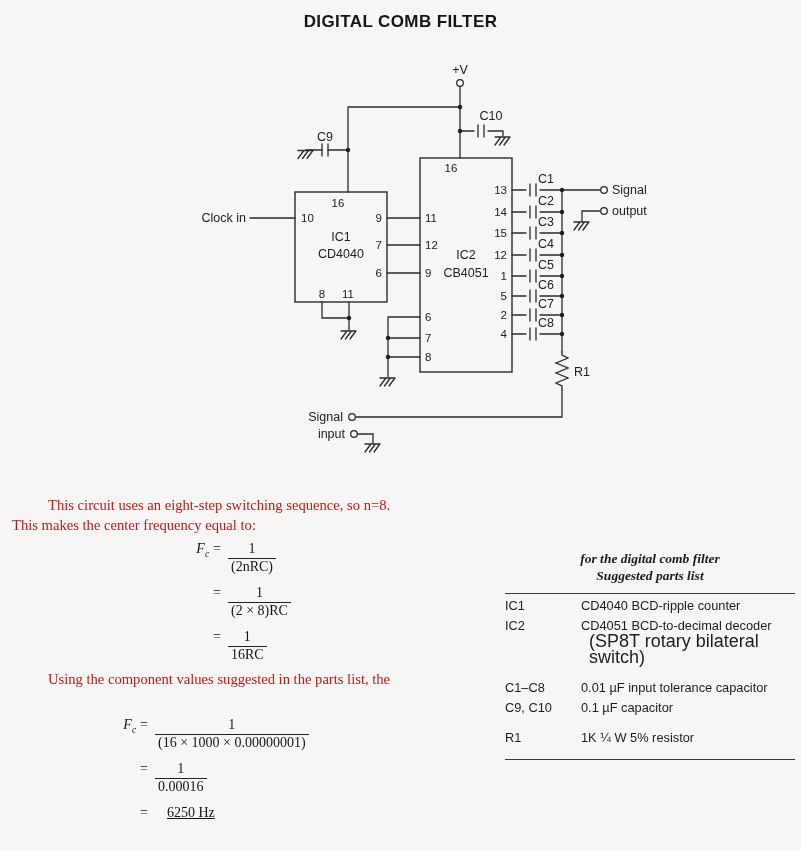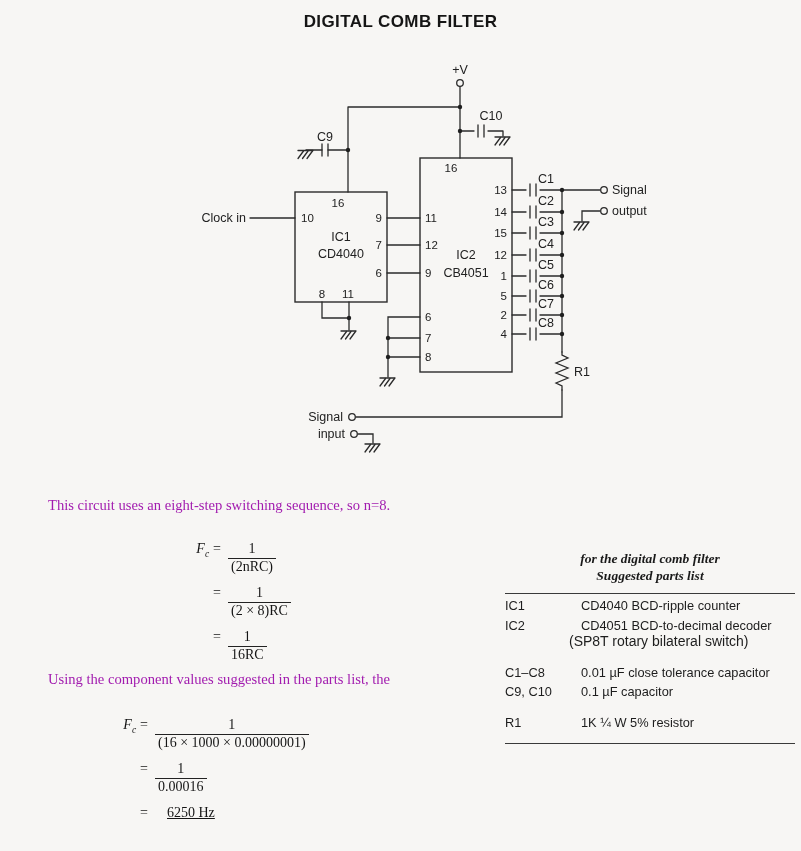--- a/index.html
+++ b/index.html
@@ -9,21 +9,21 @@
     font-family:"Liberation Sans",sans-serif;font-weight:bold;font-size:17px;
     letter-spacing:.4px;color:#151515;}
   .schem{position:absolute;left:0;top:0;}
   .schem line,.schem path,.schem polyline,.schem rect{stroke:#2b2b2b;stroke-width:1.3;fill:none;stroke-linecap:round;}
   .schem rect{stroke-width:1.4;}
   .schem .dot{fill:#1f1f1f;stroke:none;}
   .schem .term{fill:#f7f6f4;stroke:#2b2b2b;stroke-width:1.3;}
   .schem text{font-family:"Liberation Sans",sans-serif;font-size:12.5px;fill:#222;stroke:none;}
   .schem text.pin{font-size:11.5px;}
   .schem text.comp{font-size:12.5px;}
-  .para{position:absolute;width:488px;font-size:14.6px;line-height:19.5px;color:#a21caf;}
+  .para{position:absolute;width:488px;font-size:14.6px;line-height:19.5px;color:#b91c1c;}
   .para .indent{text-indent:36px;}
   .eqs{position:absolute;font-size:14px;color:#151515;}
   .eq-row{display:flex;align-items:flex-start;margin-bottom:10px;}
   .eq-lhs{width:38px;text-align:right;margin-right:7px;white-space:nowrap;}
   .fvar{font-style:italic;}
   .eq-lhs sub{font-size:9.5px;font-style:italic;}
   .eq-eq{margin-left:4px;}
   .frac{display:inline-flex;flex-direction:column;text-align:center;line-height:16.5px;}
   .frac .den{border-top:1.2px solid #222;padding:0 3px;}
   .frac .num{padding:0 3px;}
@@ -31,21 +31,21 @@
   .parts{position:absolute;left:505px;top:551px;width:290px;font-family:"Liberation Sans",sans-serif;color:#1d1d1d;}
   .parts-title{text-align:center;font-family:"Liberation Serif",serif;font-style:italic;font-weight:bold;
     font-size:13.5px;line-height:16.5px;color:#1a1a1a;}
   .rule{border:none;border-top:1.5px solid #3a3a3a;margin:9px 0 0 0;}
   .rule.bottom{margin-top:13px;}
   .prow{display:flex;margin-top:4px;font-size:12.8px;line-height:15.5px;}
   .prow.gap{margin-top:15px;}
   .prow:first-of-type{margin-top:7px;}
   .pref{width:76px;flex:none;}
   .pdesc{flex:1;}
-  .pcont{margin-left:64px;font-size:14px;line-height:15.5px;margin-top:1px;}
+  .pcont{margin-left:84px;font-size:18px;line-height:15.5px;margin-top:1px;}
 </style>
 </head>
 <body>
 
 <div class="page">
 
   <h1 class="page-title">DIGITAL COMB FILTER</h1>
 
   <svg class="schem" width="801" height="470" viewBox="0 0 801 470">
     <defs>
@@ -173,20 +173,21 @@
     <text class="comp" x="574" y="376">R1</text>
 
     <text x="612" y="194">Signal</text>
     <text x="612" y="215">output</text>
     <text x="343" y="421" text-anchor="end">Signal</text>
     <text x="345" y="438" text-anchor="end">input</text>
   </svg>
 
   <div class="para" style="left:12px;top:496px;">
     <div class="indent">This circuit uses an eight-step switching sequence, so n=8.</div>
+    <div>This makes the center frequency equal to:</div>
   </div>
 
   <div class="eqs" style="left:183px;top:541px;">
     <div class="eq-row">
       <span class="eq-lhs"><span class="fvar">F</span><sub>c</sub><span class="eq-eq">=</span></span>
       <span class="frac">
           <span class="num">1</span>
           <span class="den">(2nRC)</span>
         </span>
     </div>
@@ -241,21 +242,21 @@
       <span class="pref">IC1</span>
       <span class="pdesc">CD4040 BCD-ripple counter</span>
     </div>
     <div class="prow">
       <span class="pref">IC2</span>
       <span class="pdesc">CD4051 BCD-to-decimal decoder</span>
     </div>
     <div class="pcont">(SP8T rotary bilateral switch)</div>
     <div class="prow gap">
       <span class="pref">C1–C8</span>
-      <span class="pdesc">0.01 µF close tolerance capacitor</span>
+      <span class="pdesc">0.01 µF input tolerance capacitor</span>
     </div>
     <div class="prow">
       <span class="pref">C9, C10</span>
       <span class="pdesc">0.1 µF capacitor</span>
     </div>
     <div class="prow gap">
       <span class="pref">R1</span>
       <span class="pdesc">1K ¼ W 5% resistor</span>
     </div>
     <hr class="rule bottom">

